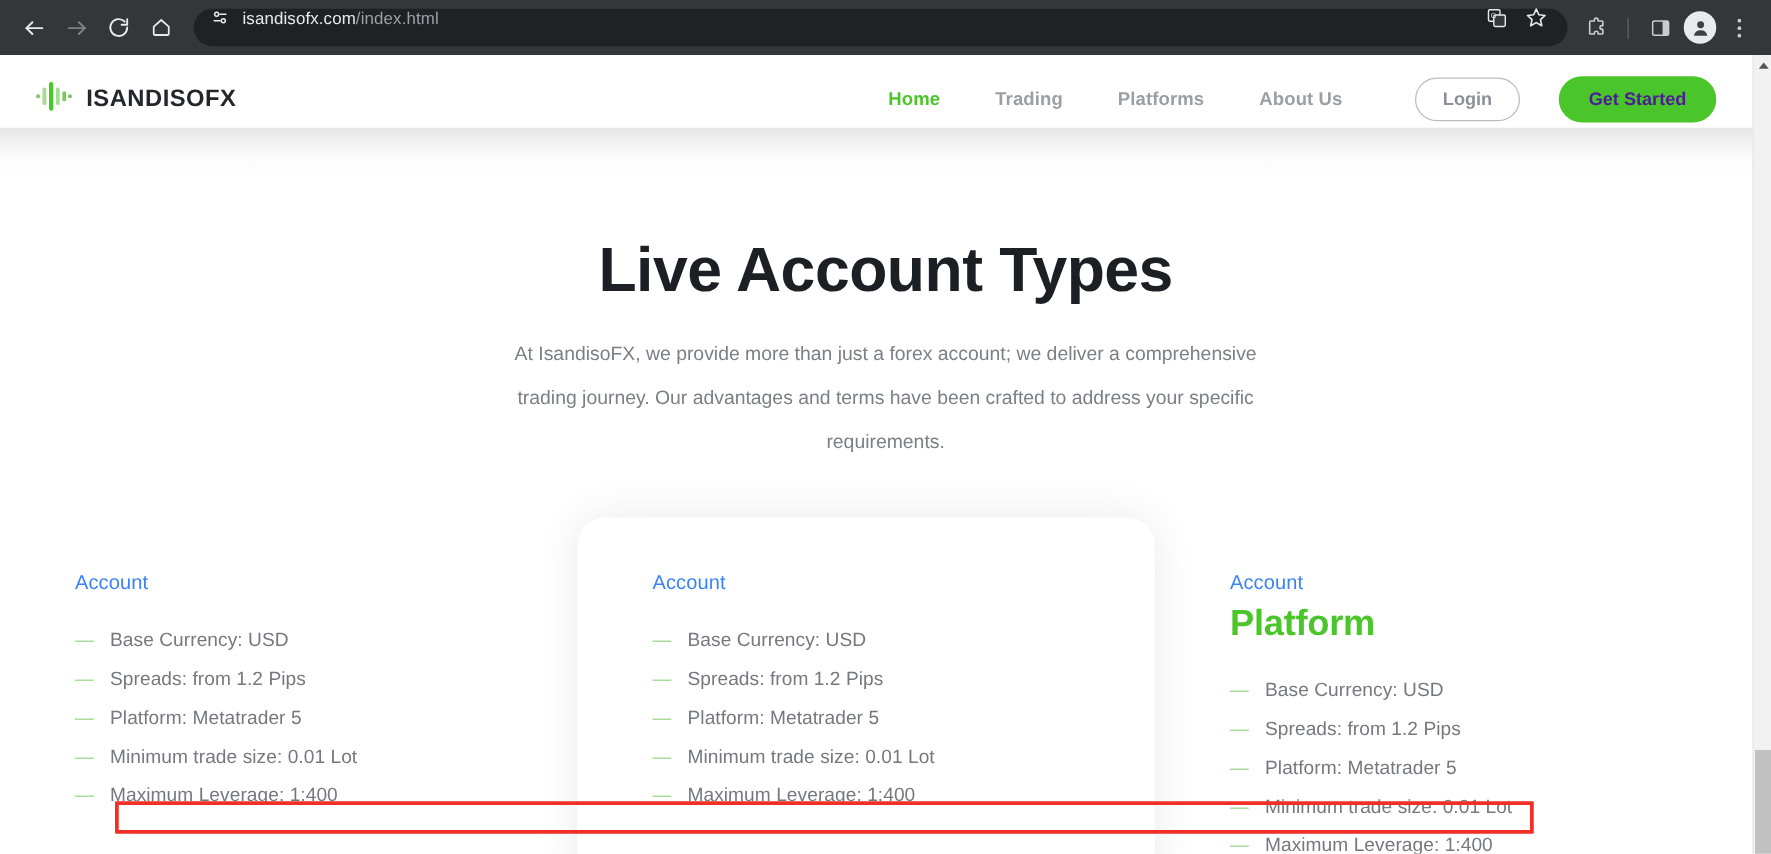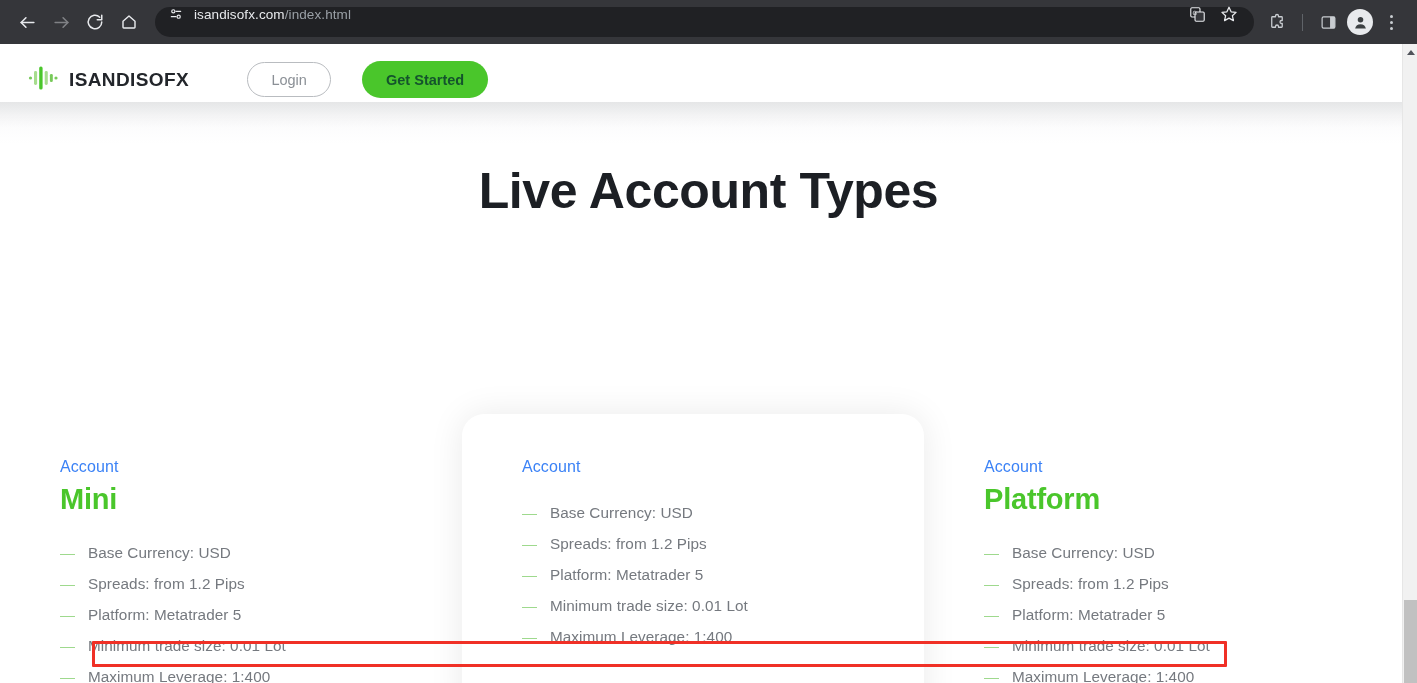--- a/index.html
+++ b/index.html
@@ -131,49 +131,49 @@
   .header-actions {
     display: flex; align-items: center;
     gap: 31px;
     margin-left: 58px;
   }
   .btn-login {
     min-width: 84px; height: 35px;
     border: 1.4px solid #b9bcc0;
     border-radius: 20px;
     display: flex; align-items: center; justify-content: center;
-    font-size: 14.5px; font-weight: 400;
+    font-size: 14.5px; font-weight: 700;
     color: #8b9096;
     padding: 0 20px;
   }
   .btn-start {
     min-width: 126px; height: 37px;
     background: #4ac62b;
     border-radius: 20px;
     display: flex; align-items: center; justify-content: center;
     font-size: 14.5px; font-weight: 700;
-    color: #14532d;
+    color: #4c1d95;
     padding: 0 20px;
   }
 
   
   .page-body {
     position: relative;
     height: 581px;
     background: linear-gradient(#f2f3f4 0px, #fafafb 14px, #ffffff 42px);
   }
   .header-shadow {
     position: absolute; top: 0; left: 0; right: 0; height: 26px;
     background: linear-gradient(rgba(0,0,0,.055), rgba(0,0,0,0));
     pointer-events: none;
   }
 
   .hero {
     text-align: center;
-    padding-top: 64px;
+    padding-top: 89px;
   }
   .hero-title {
     font-size: 50px;
     font-weight: 700;
     color: #1c1f24;
     letter-spacing: -.4px;
     line-height: 1;
   }
   .hero-sub {
     margin: 26px auto 0;
@@ -379,39 +379,45 @@
           <rect x="6" y="6" width="3.1" height="14" rx="1.4" fill="#a7dd8e"></rect>
           <rect x="11.2" y="1.5" width="3.4" height="23" rx="1.6" fill="#4ac62b"></rect>
           <rect x="16.7" y="6" width="3.1" height="14" rx="1.4" fill="#a7dd8e"></rect>
           <rect x="21.9" y="9" width="2.9" height="8" rx="1.3" fill="#78c95a"></rect>
           <circle cx="28" cy="13" r="1.6" fill="#78c95a"></circle>
         </svg>
       </span>
       <span class="logo-text">ISANDISOFX</span>
     </div>
 
+    <nav class="main-nav">
+      <a class="nav-link active">Home</a>
+      <a class="nav-link">Trading</a>
+      <a class="nav-link">Platforms</a>
+      <a class="nav-link">About Us</a>
+    </nav>
 
     <div class="header-actions">
       <div class="btn-login">Login</div>
       <div class="btn-start">Get Started</div>
     </div>
   </div>
 
   <div class="page-body">
     <div class="header-shadow"></div>
 
     <div class="hero">
       <h1 class="hero-title">Live Account Types</h1>
+      <p class="hero-sub">At IsandisoFX, we provide more than just a forex account; we deliver a comprehensive trading journey. Our advantages and terms have been crafted to address your specific requirements.</p>
     </div>
 
     <div class="cards">
 
       <div class="card flat">
         <div class="card-label">Account</div>
-        <div class="card-title">Mini</div>
         <ul class="feature-list">
           <li>
               <span class="dash">—</span>
               <span>Base Currency: USD</span>
             </li>
           <li>
               <span class="dash">—</span>
               <span>Spreads: from 1.2 Pips</span>
             </li>
           <li>

